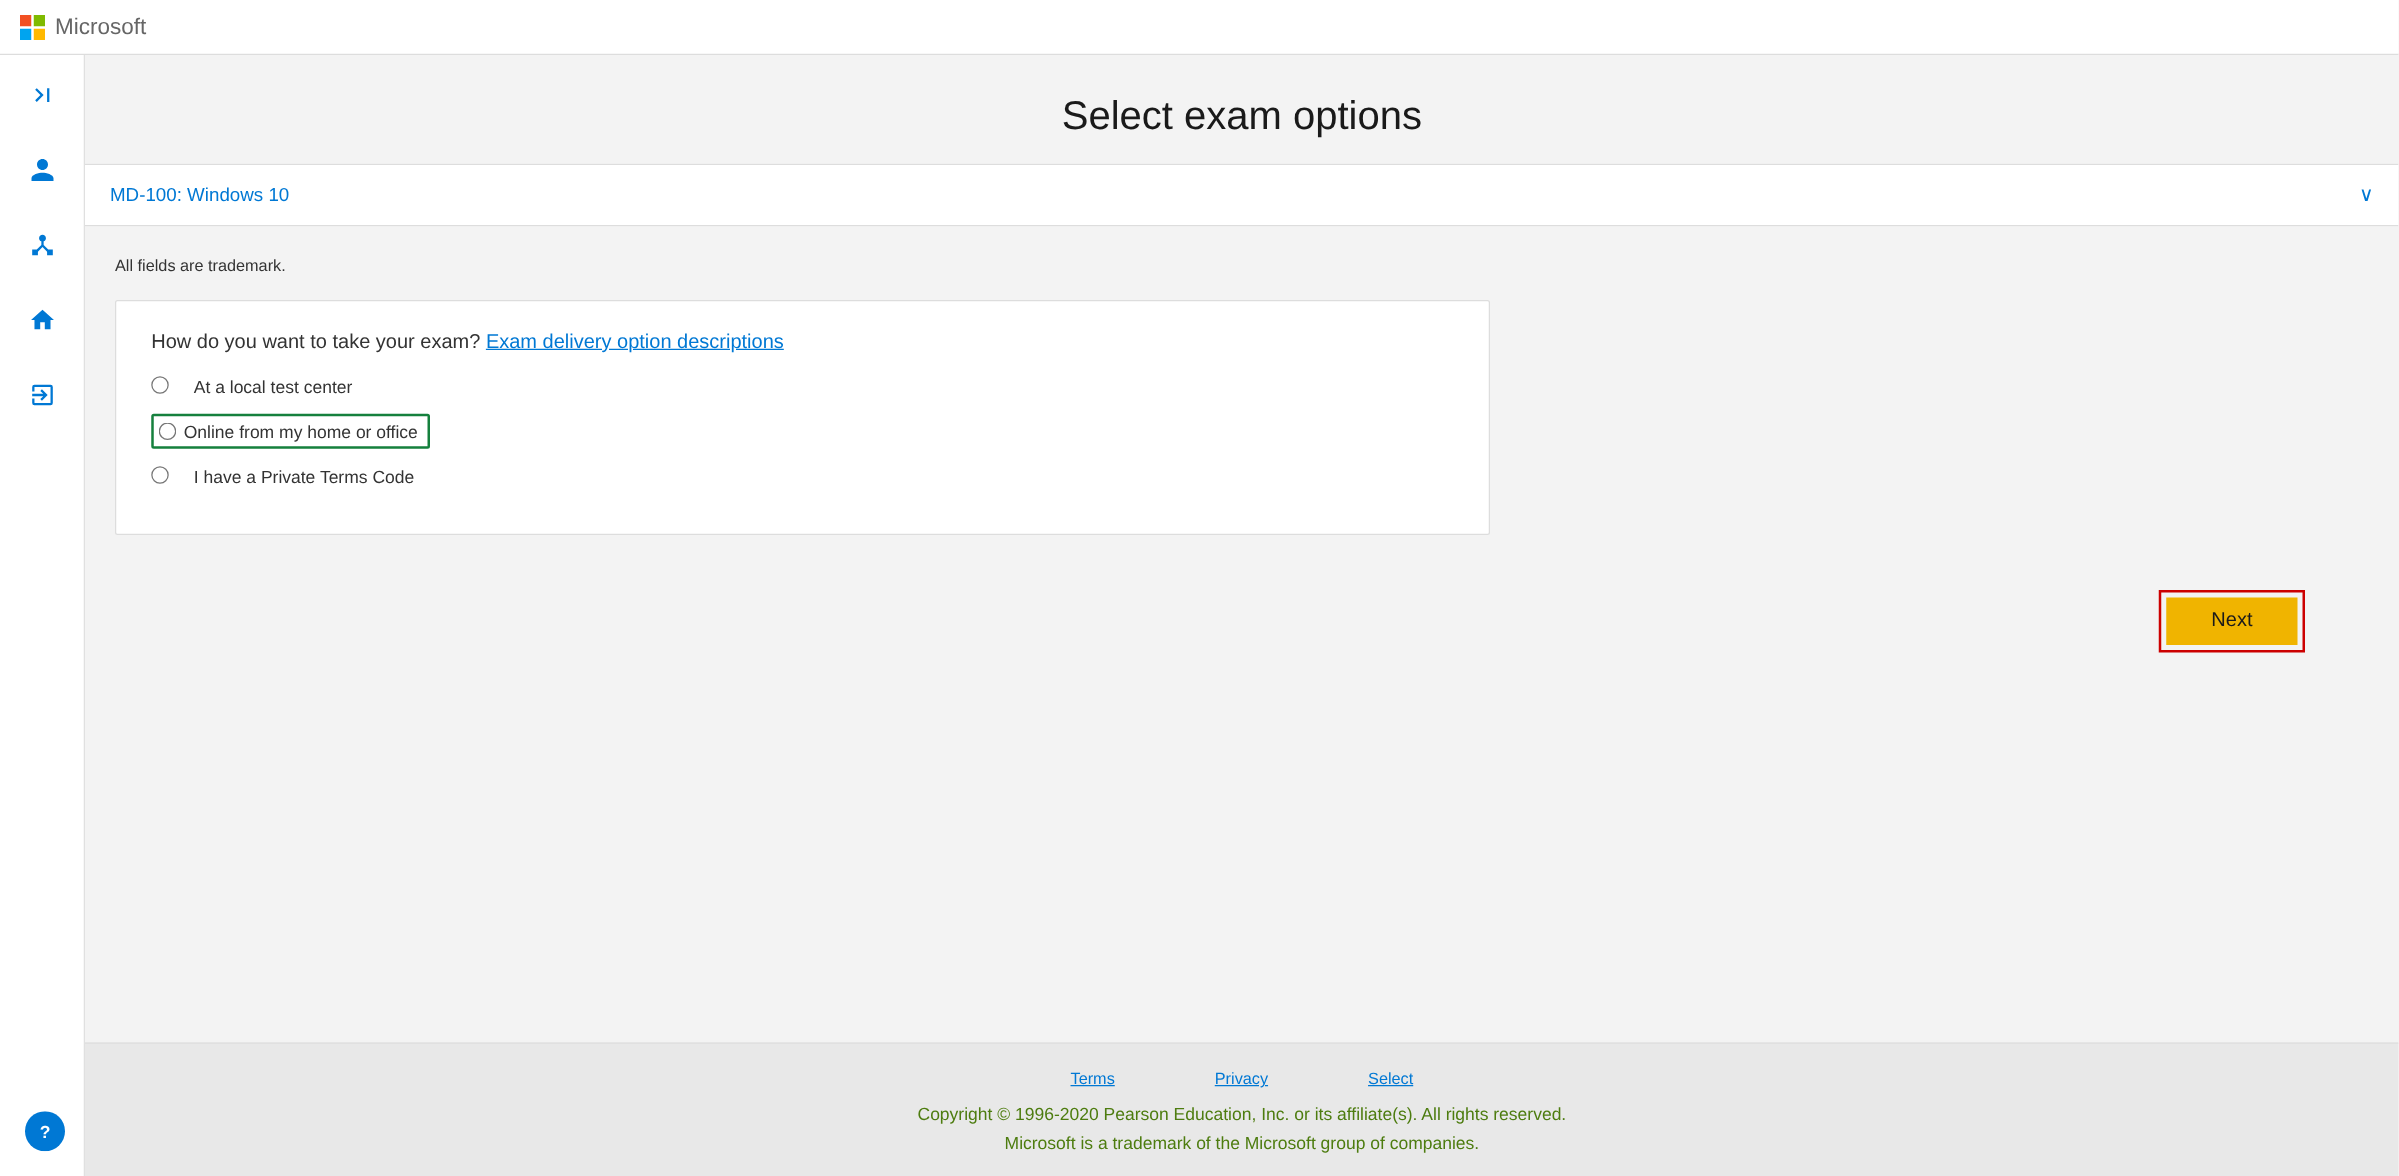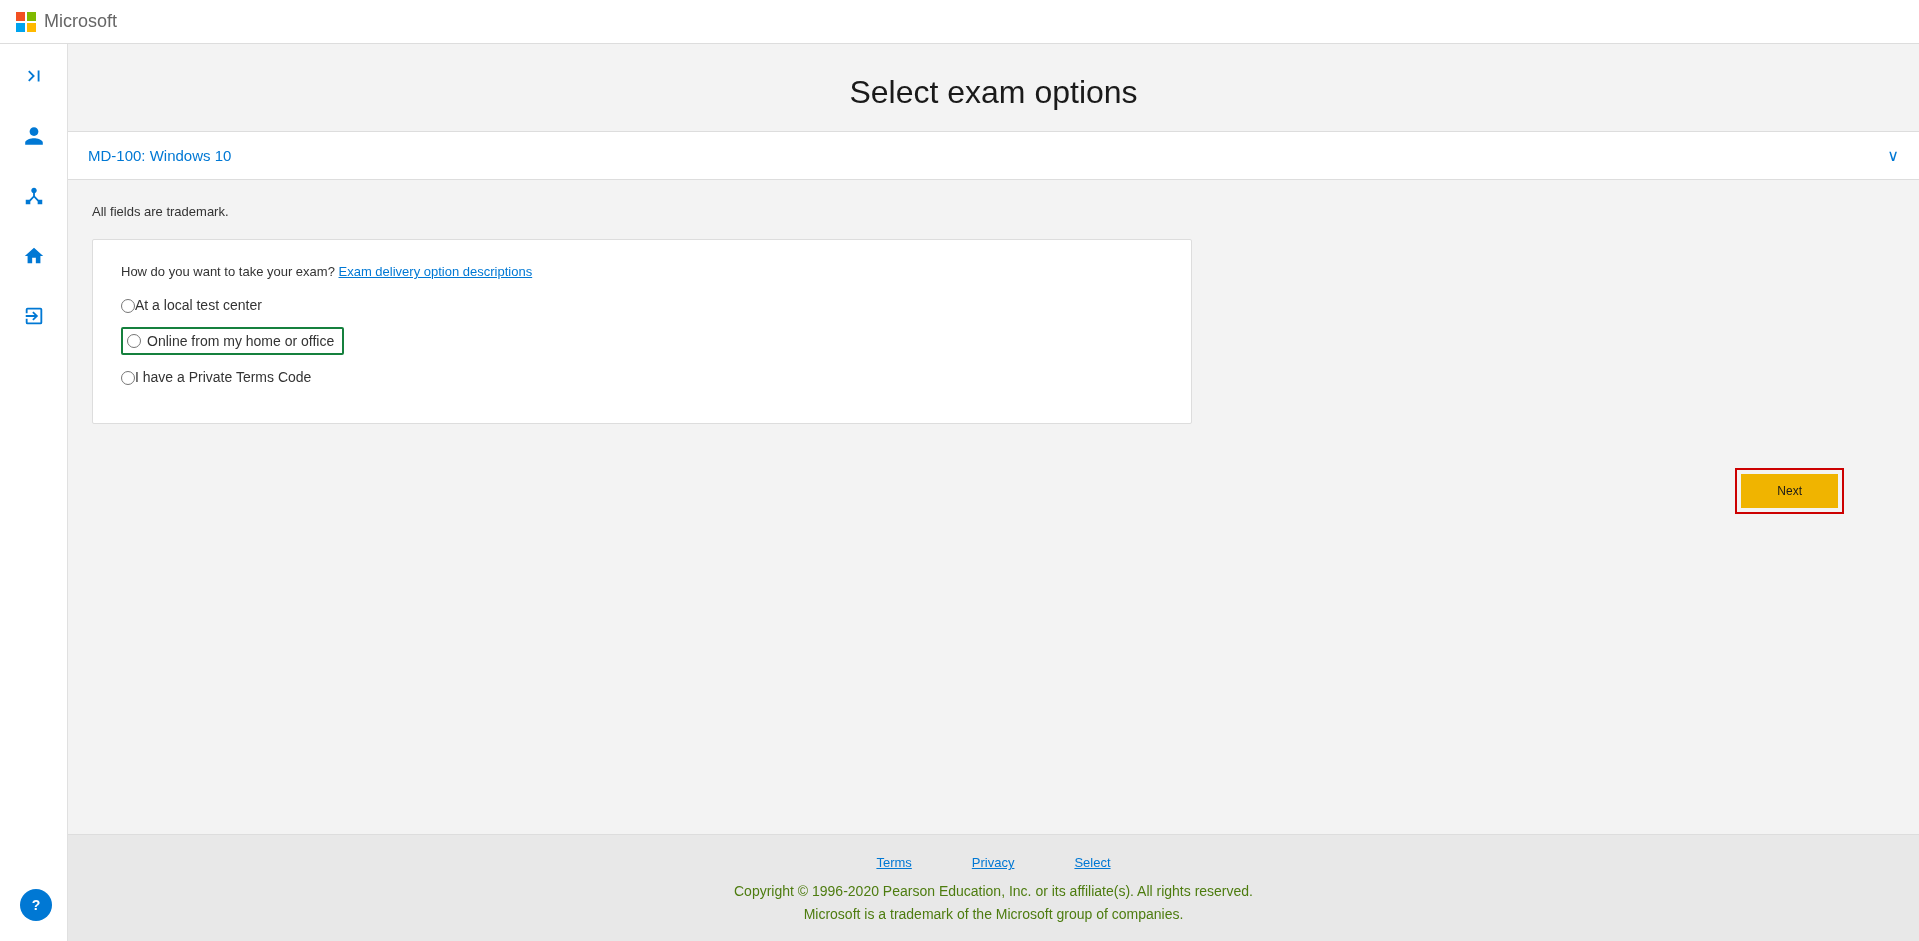--- a/index.html
+++ b/index.html
@@ -141,33 +141,33 @@
     
     .options-card {
       background: #fff;
       border: 1px solid #ddd;
       border-radius: 2px;
       padding: 24px 28px;
       max-width: 1100px;
     }
 
     .question-line {
-      font-size: 13px;
+      font-size: 16px;
       color: #333;
       margin-bottom: 18px;
     }
     .question-line a {
       color: #0078d4;
       text-decoration: underline;
     }
 
     .radio-option {
       display: flex;
-      align-items: flex-end;
-      gap: 0;
+      align-items: flex-start;
+      gap: 20px;
       margin-bottom: 14px;
       font-size: 14px;
       color: #333;
       cursor: pointer;
     }
     .radio-option input[type="radio"] {
       accent-color: #0078d4;
       width: 14px;
       height: 14px;
     }
@@ -193,40 +193,40 @@
       border: 2px solid #cc0000;
       padding: 4px;
       display: inline-block;
     }
 
     .next-btn {
       background: #f0b400;
       color: #1a1a1a;
       border: none;
       padding: 10px 36px;
-      font-size: 12px;
+      font-size: 16px;
       font-weight: 500;
       cursor: pointer;
     }
 
     
     .spacer { flex: 1; }
 
     
     .footer {
       background: #e8e8e8;
       border-top: 1px solid #ddd;
       padding: 20px 0 16px 0;
       text-align: center;
       flex-shrink: 0;
     }
     .footer-links {
       display: flex;
       justify-content: center;
-      gap: 60px;
+      gap: 80px;
       margin-bottom: 10px;
     }
     .footer-links a {
       color: #0078d4;
       text-decoration: underline;
       font-size: 13px;
     }
     .footer-copy {
       font-size: 14px;
       color: #4d7c0f;

